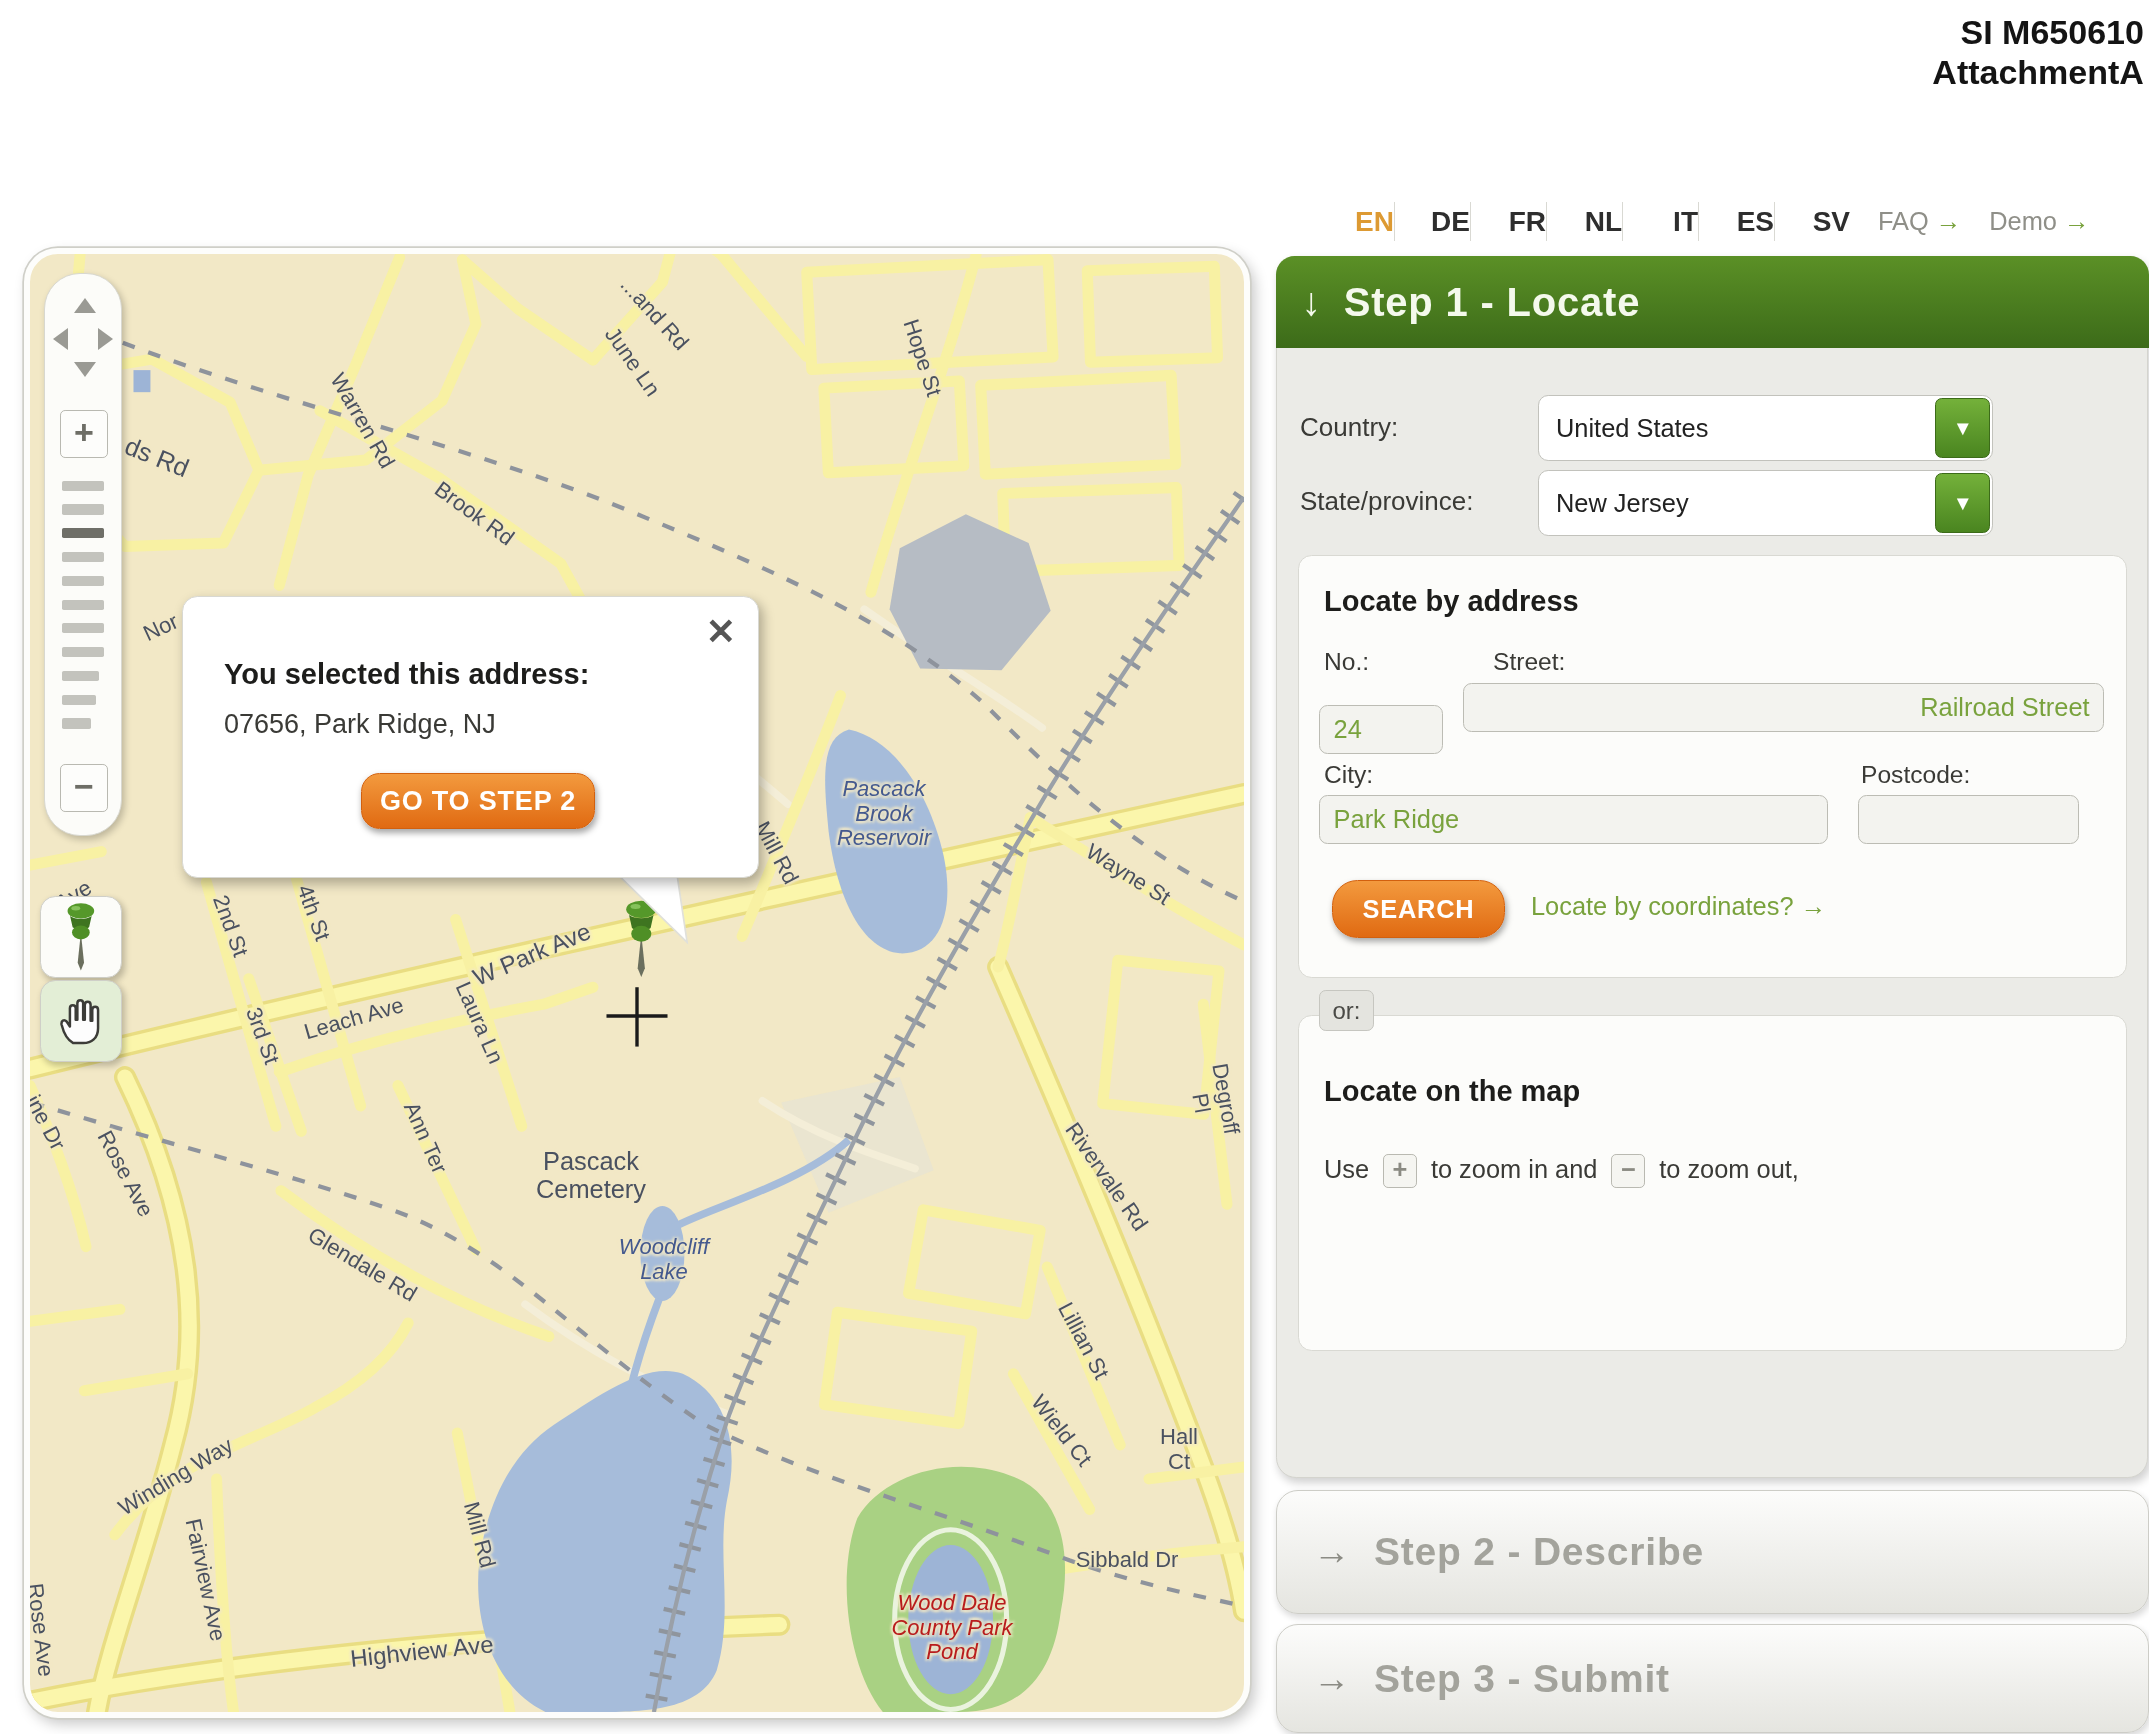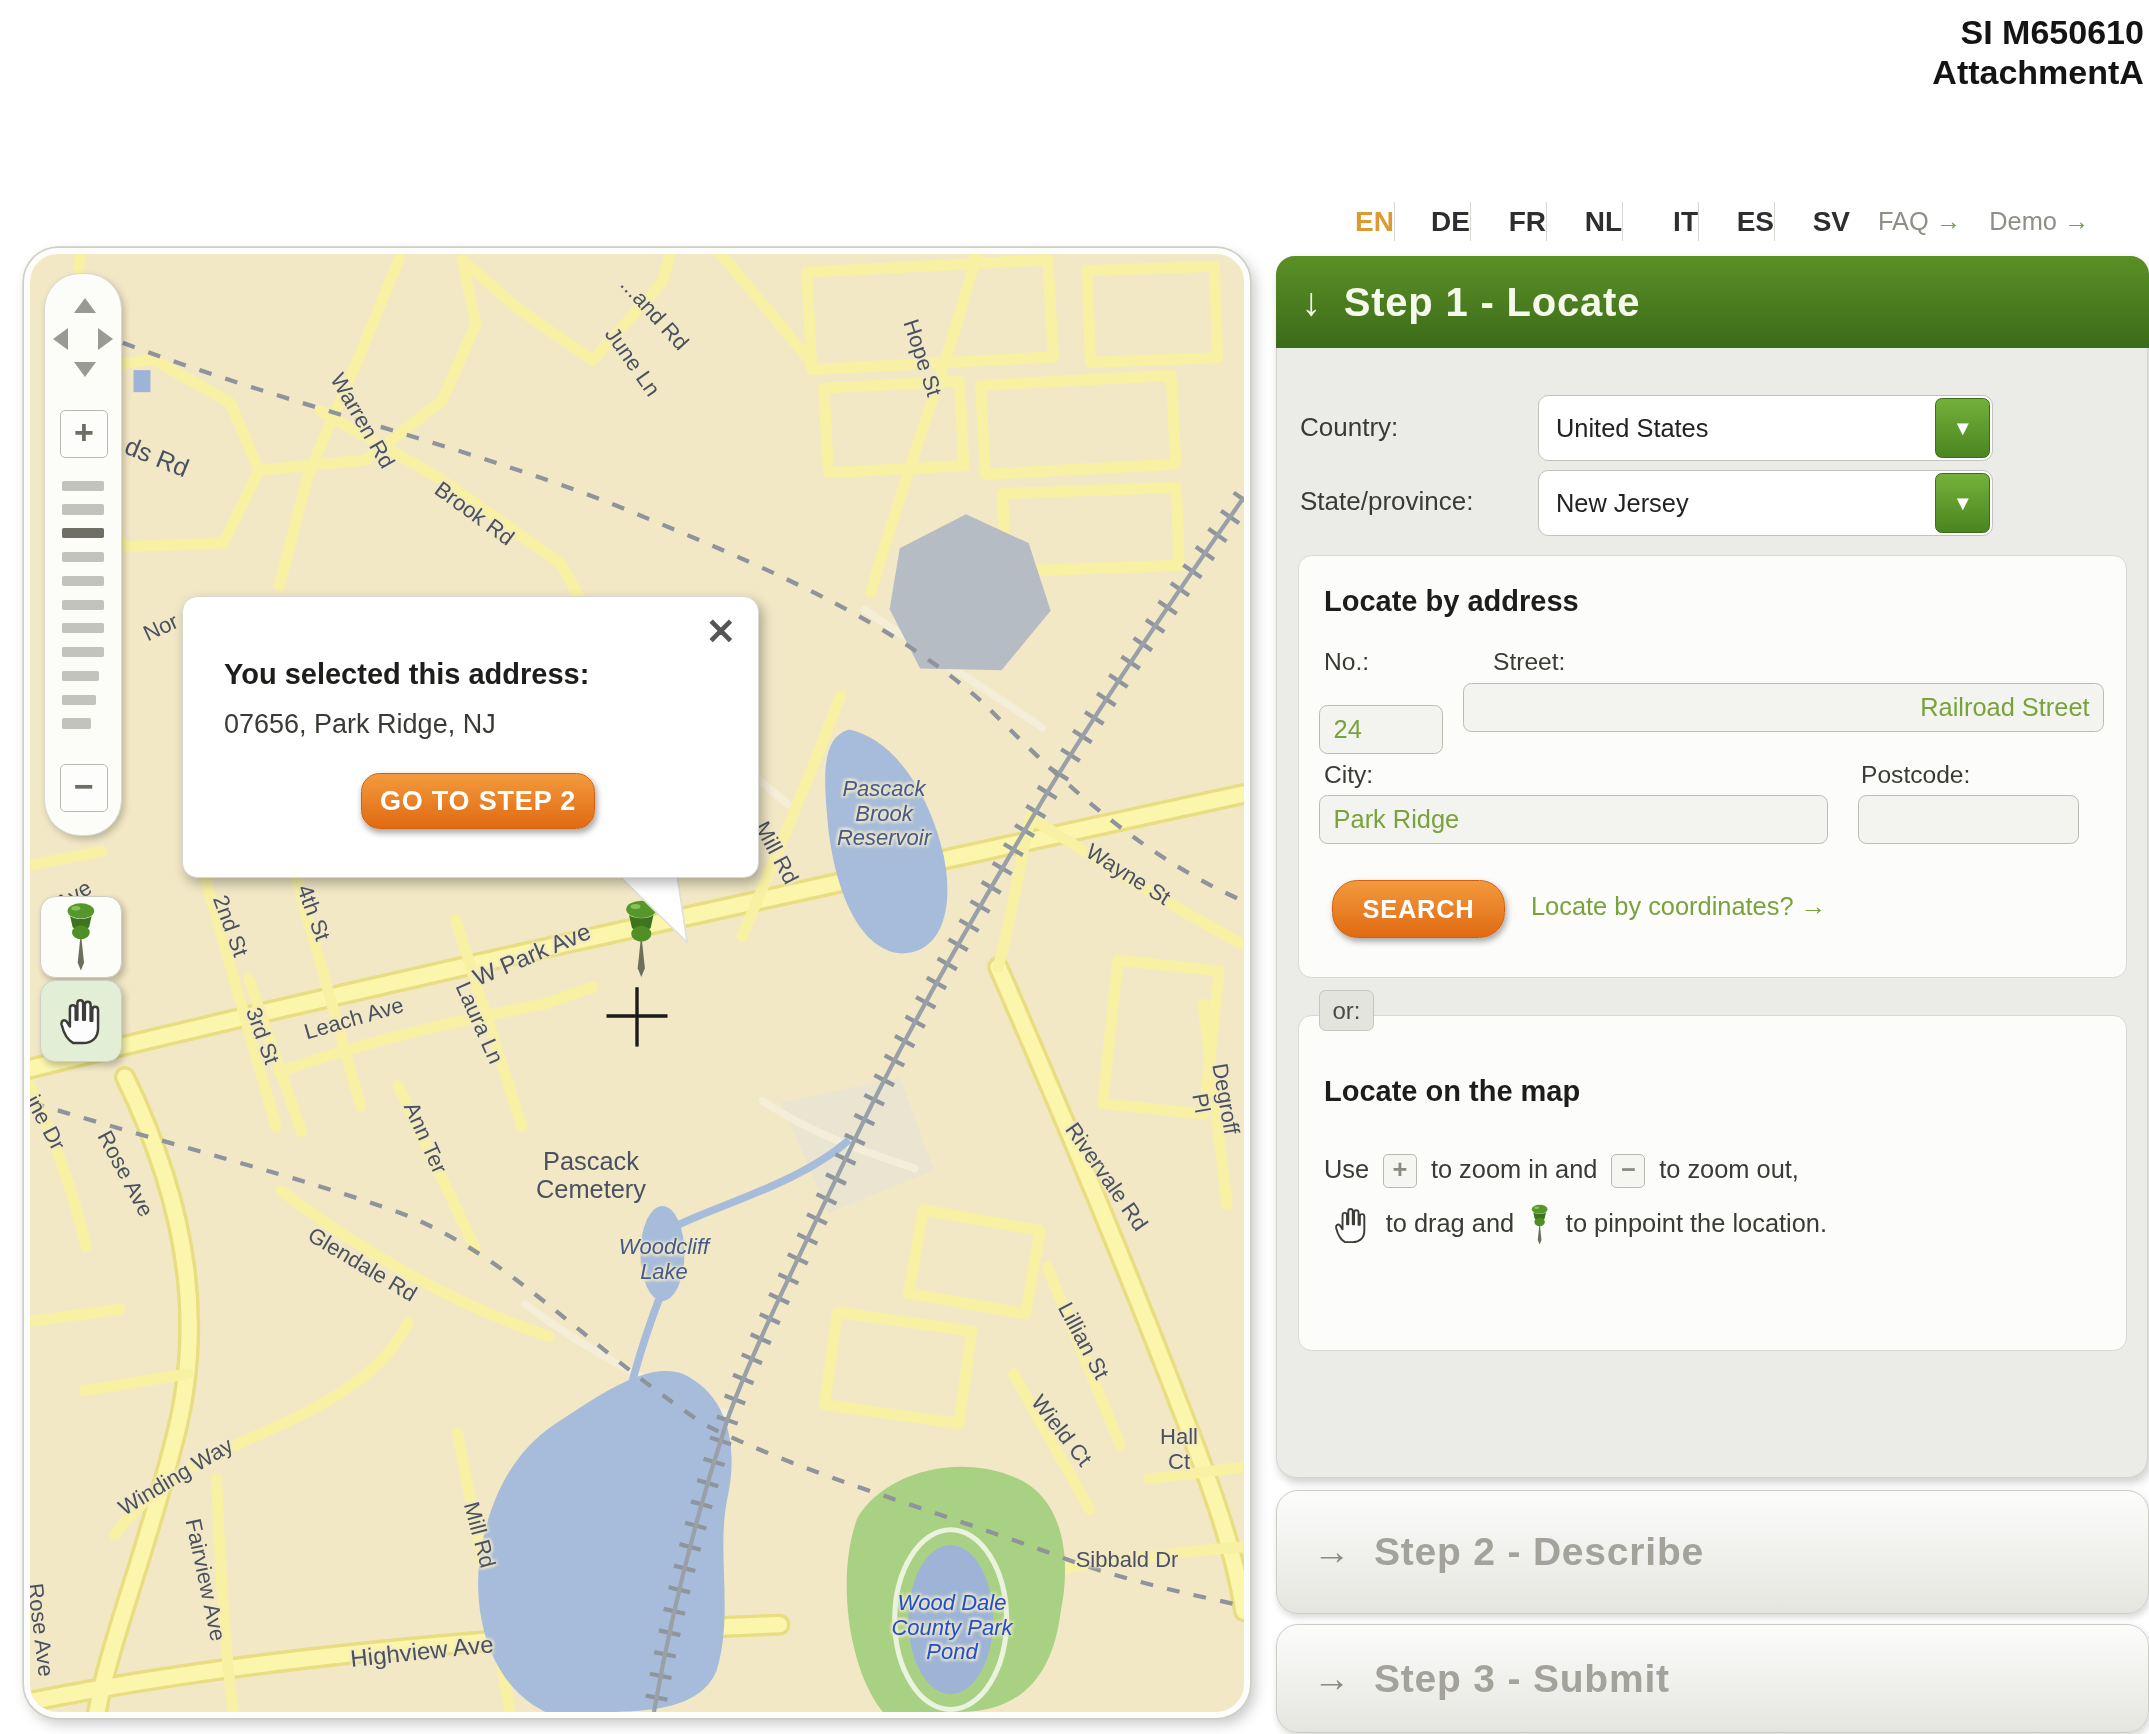--- a/index.html
+++ b/index.html
@@ -172,30 +172,20 @@
 
 <div class="wbox" style="left:1298px;top:1015px;width:827px;height:334px;"></div>
 <div class="abs box-heading" style="left:1324px;top:1075px;">Locate on the map</div>
 <div class="abs instr" style="left:1324px;top:1142px;width:780px;">
   <div>
     <span>Use</span>
     <span class="mini-btn">+</span>
     <span>to zoom in and</span>
     <span class="mini-btn">−</span>
     <span>to zoom out,</span>
-  </div>
-  <div>
-    <svg class="ico-inline" width="41" height="41" viewBox="0 0 48 48">
-        <use href="#handicon"></use>
-      </svg>
-    <span>to drag and</span>
-    <svg class="ico-inline" width="24" height="42" viewBox="0 0 64 112">
-        <use href="#pushpin"></use>
-      </svg>
-    <span>to pinpoint the location.</span>
   </div>
 </div>
 
 <div class="abs step-bar" style="top:1490px;">
   <span class="arr">→</span>
   <span class="lbl">Step 2 - Describe</span>
 </div>
 <div class="abs step-bar" style="top:1624px;height:107px;">
   <span class="arr">→</span>
   <span class="lbl">Step 3 - Submit</span>
@@ -320,21 +310,21 @@
       <div class="map-label" style="left: 1149px; top: 1196px; font-size: 22px; transform: translate(-50%, -50%) rotate(0deg);">Hall Ct</div>
       <div class="map-label" style="left: 1097px; top: 1306px; font-size: 22px; transform: translate(-50%, -50%) rotate(0deg);">Sibbald Dr</div>
       <div class="map-label" style="left: 392px; top: 1398px; font-size: 24px; transform: translate(-50%, -50%) rotate(-6deg);">Highview Ave</div>
       <div class="map-label" style="left: 561px; top: 921px; font-size: 25.4px; transform: translate(-50%, -50%) rotate(0deg);">Pascack
 Cemetery</div>
       <div class="map-label" style="left: 854px; top: 560px; font-size: 22px; color: rgb(68, 89, 142); font-style: italic; transform: translate(-50%, -50%) rotate(0deg);">Pascack
 Brook
 Reservoir</div>
       <div class="map-label" style="left: 634px; top: 1006px; font-size: 22px; color: rgb(68, 89, 142); font-style: italic; transform: translate(-50%, -50%) rotate(0deg);">Woodcliff
 Lake</div>
-      <div class="map-label" style="left: 922px; top: 1374px; font-size: 22px; color: #1d4ed8; font-style: italic; transform: translate(-50%, -50%) rotate(0deg);">Wood Dale
+      <div class="map-label" style="left: 922px; top: 1374px; font-size: 22px; color: #b91c1c; font-style: italic; transform: translate(-50%, -50%) rotate(0deg);">Wood Dale
 County Park
 Pond</div>
     </div>
 
   <svg class="abs" style="left:589px;top:645px;z-index:7;" width="46" height="81" viewBox="0 0 64 112">
       <use href="#pushpin"></use>
     </svg>
 
   <svg class="abs popup-tail" viewBox="0 0 150 100">
     <polygon points="14,2 96,2 110,96" fill="#ffffff" stroke="#e0e0da" stroke-width="2"></polygon>

